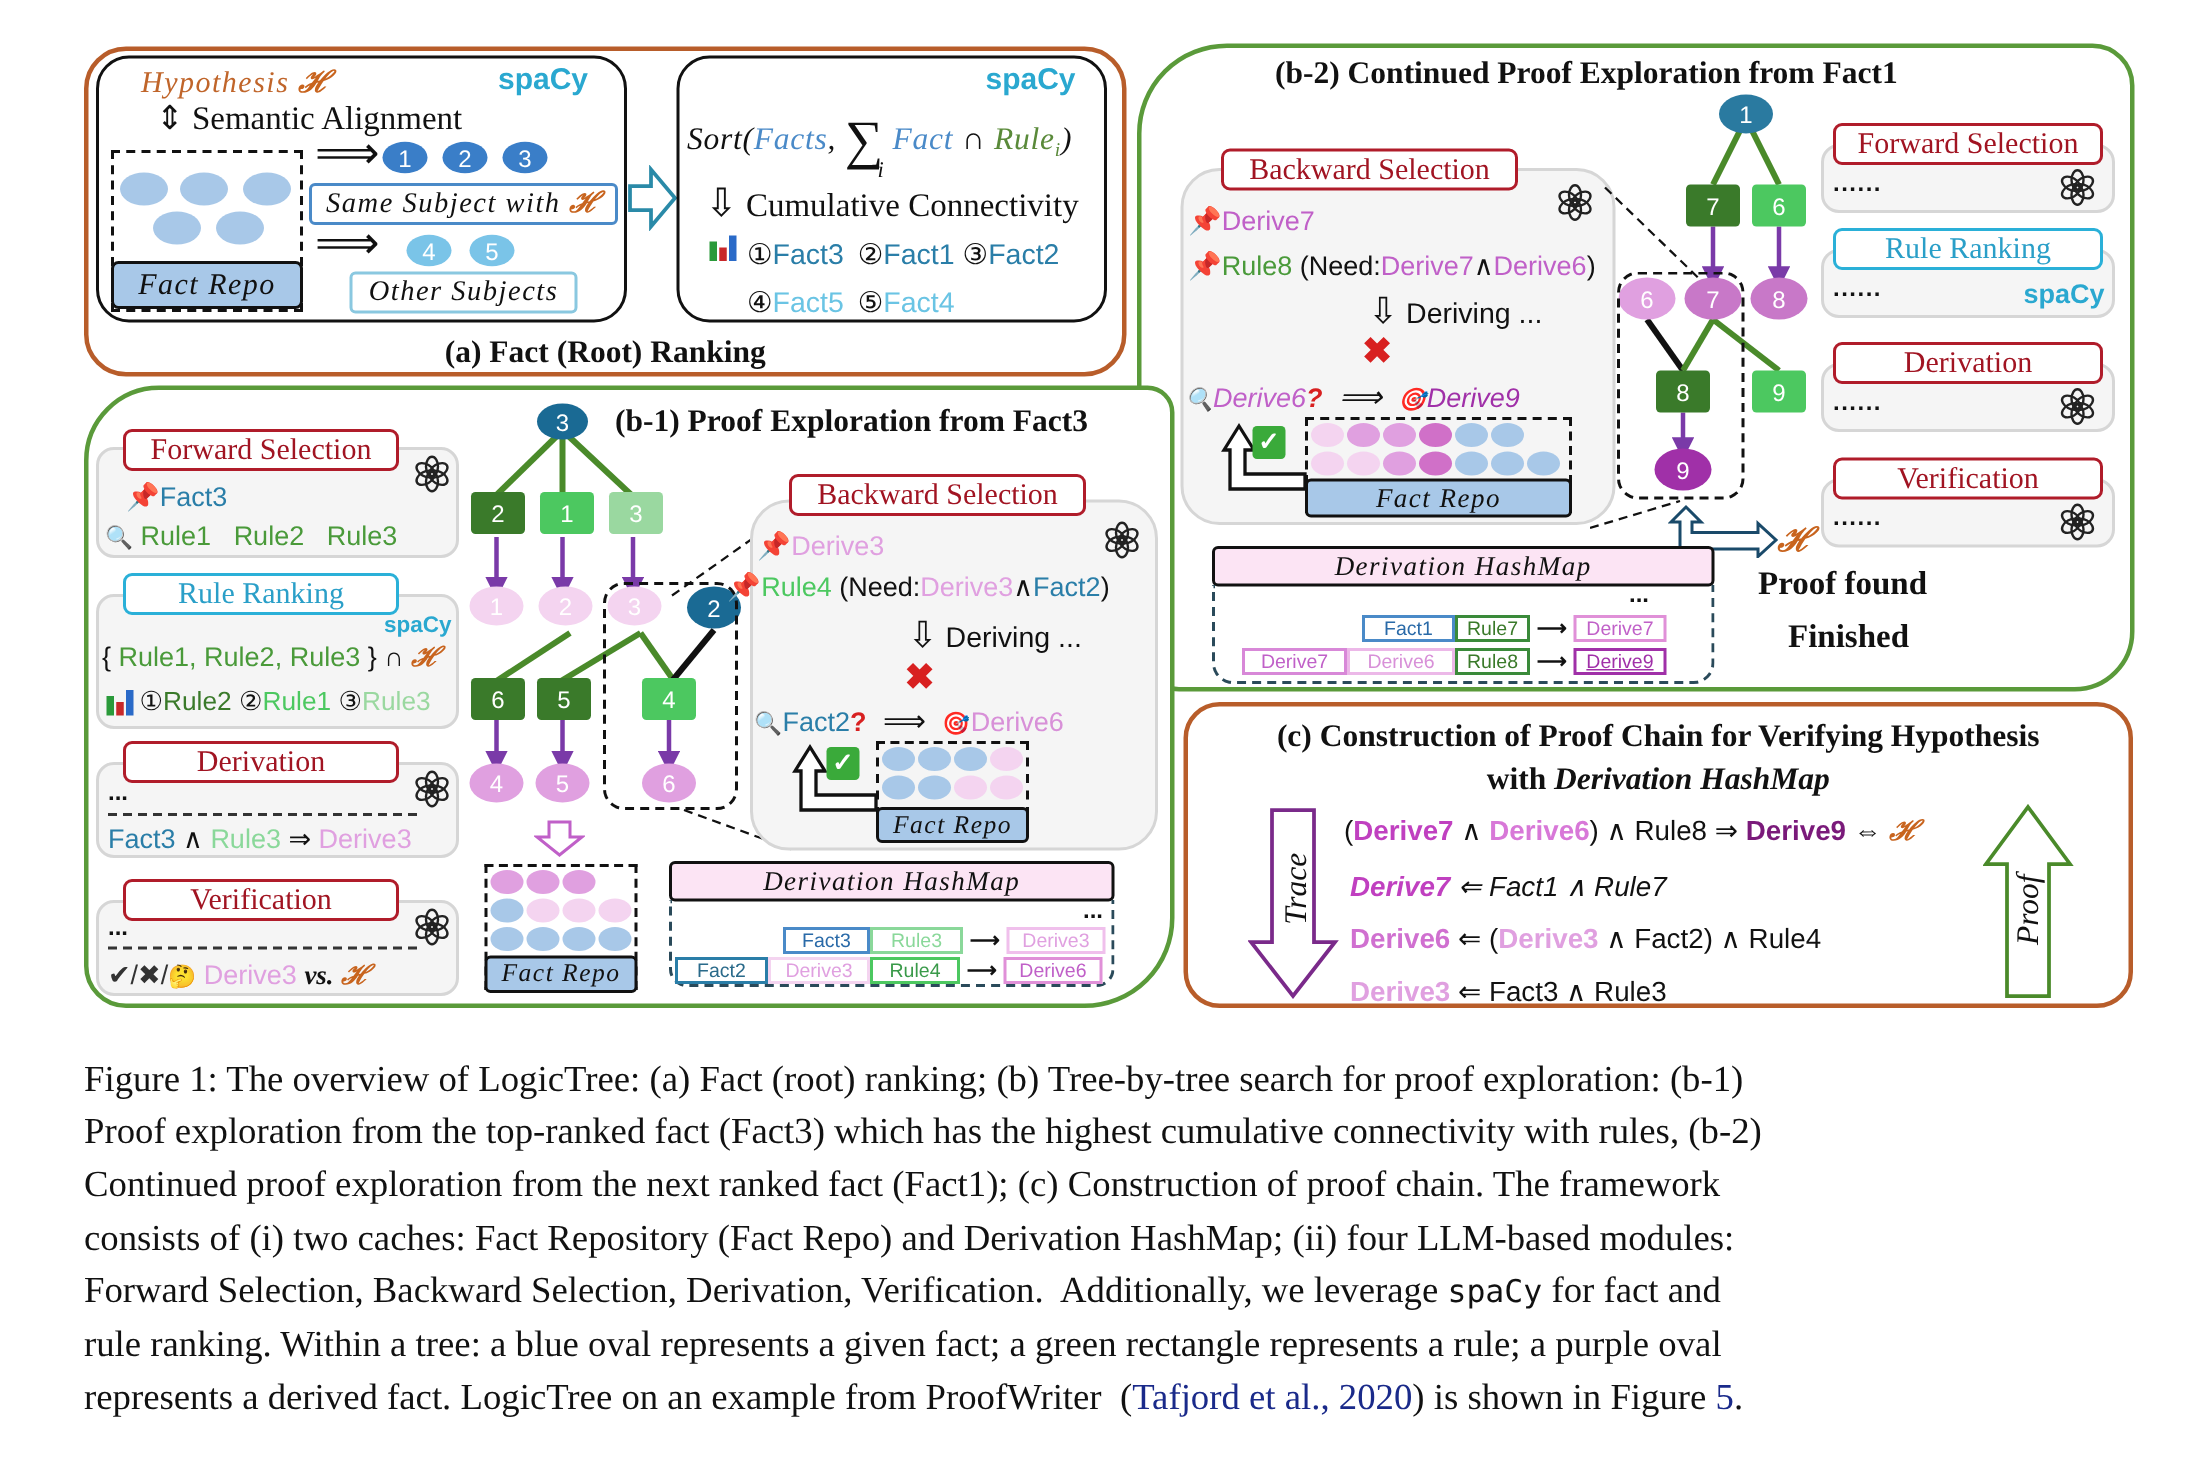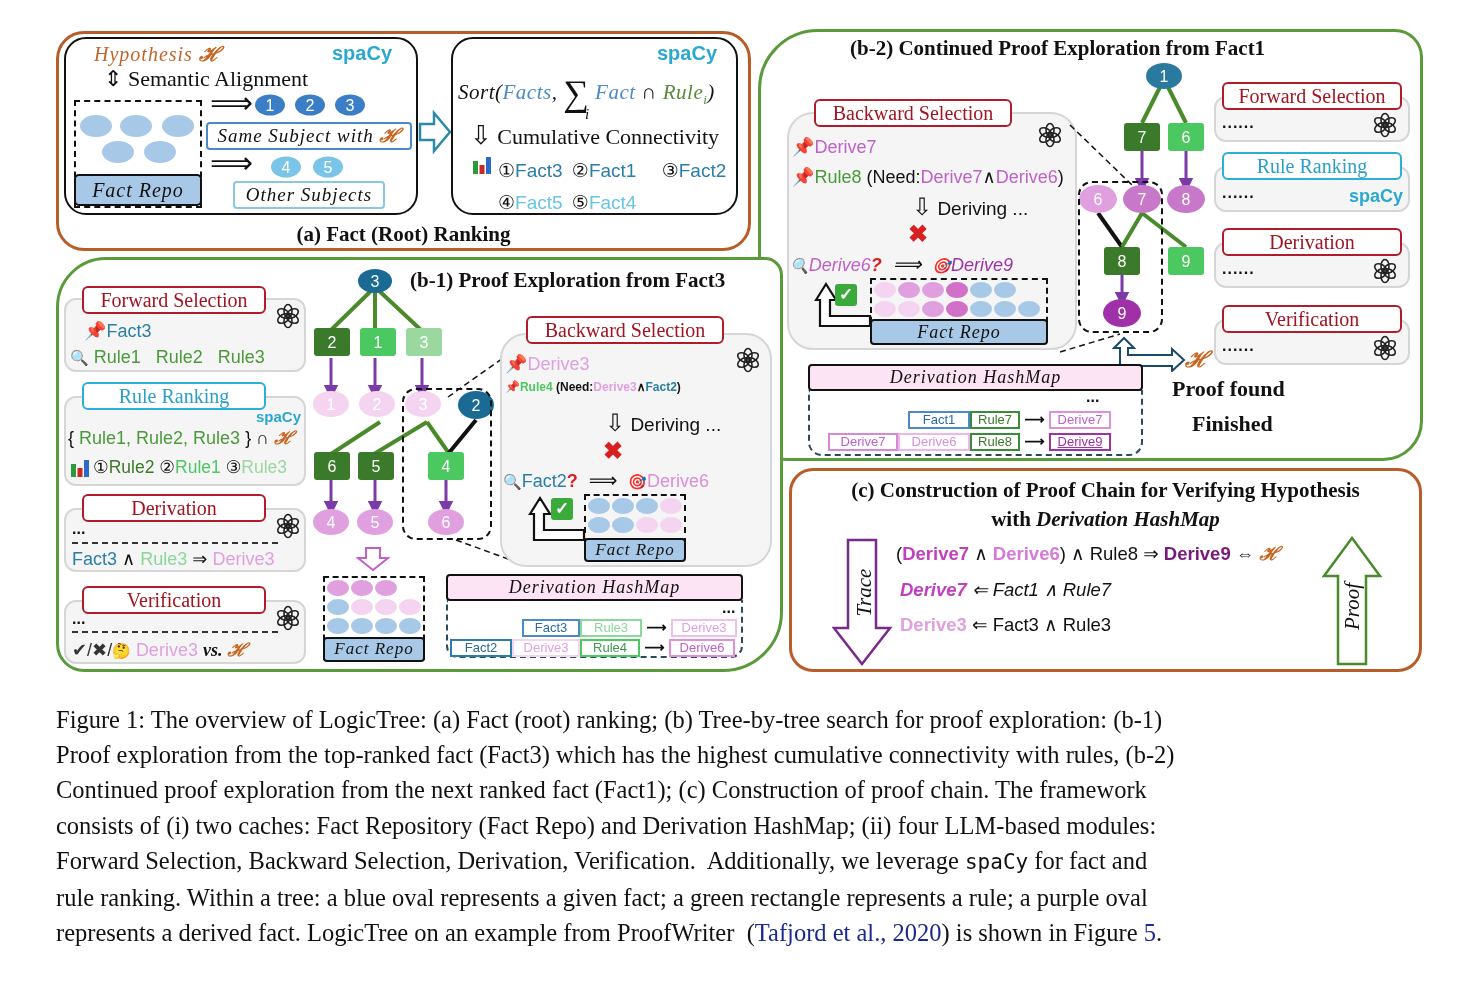--- a/index.html
+++ b/index.html
@@ -121,21 +121,21 @@
   <span>Cumulative Connectivity</span>
 </div>
 <svg class="abs" style="left:472px; top:155px;" width="20" height="20">
   <rect x="1" y="6" width="5" height="13" fill="#2a9a3a"></rect>
   <rect x="7.5" y="10" width="5" height="9" fill="#c8282a"></rect>
   <rect x="14" y="2" width="5" height="17" fill="#2a6ac8"></rect>
 </svg>
 <div class="abs" style="left:498px; top:155px; font-size:19px; line-height:32px; width:240px;">
   <span style="color:#2a7ea8;"><span style="color:#111">①</span><span>Fact3</span></span>
   <span style="color:#2a7ea8; margin-left:4px;"><span style="color:#111">②</span><span>Fact1</span></span>
-  <span style="color:#2a7ea8; margin-left:20px;"><span style="color:#111">③</span><span>Fact2</span></span>
+  <span style="color:#2a7ea8; margin-left:0;"><span style="color:#111">③</span><span>Fact2</span></span>
   <br>
   <span style="color:#6ac4e4;"><span style="color:#111">④</span><span>Fact5</span></span>
   <span style="color:#6ac4e4; margin-left:4px;"><span style="color:#111">⑤</span><span>Fact4</span></span>
 </div>
 <div class="abs serif bold" style="left:56px; top:222px; width:695px; text-align:center; font-size:21px;">(a) Fact (Root) Ranking</div>
 
 <div class="panel panel-green" style="left:758px; top:29px; width:665px; height:432px; border-radius:60px 28px 40px 28px;"></div>
 <div class="abs serif bold" style="left:850px; top:36px; font-size:21px; white-space:nowrap;">(b-2) Continued Proof Exploration from Fact1</div>
 
 <div class="module" style="left:787px; top:112px; width:290px; height:238px; border-radius:26px;"></div>
@@ -382,21 +382,21 @@
 </svg>
 
 <div class="module" style="left:500px; top:333px; width:272px; height:234px; border-radius:26px;"></div>
 <div class="mod-label" style="left:526px; top:316px; width:198px; height:28px;">Backward Selection</div>
 <svg class="gpt" style="left:735px; top:347px;">
     <use href="#gpt-glyph"></use>
   </svg>
 <div class="abs" style="left:505px; top:353px; font-size:18px;">
   <span>📌</span><span class="c-der-l">Derive3</span>
 </div>
-<div class="abs" style="left:505px; top:380px; font-size:12px; white-space:nowrap;font-weight:bold;">
+<div class="abs" style="left:485px; top:380px; font-size:18px; white-space:nowrap;">
   <span>📌</span><span style="color:#4cc860;">Rule4</span>
   <span>(Need:</span><span class="c-der-l">Derive3</span><span>∧</span><span class="c-fact">Fact2</span><span>)</span>
 </div>
 <div class="abs" style="left:605px; top:409px; font-size:19px; white-space:nowrap;">
   <span style="font-size:24px;">⇩</span>
   <span>Deriving ...</span>
 </div>
 <div class="abs" style="left:603px; top:437px; font-size:24px; color:#d82020; font-weight:bold;">✖</div>
 <div class="abs" style="left:503px; top:468px; font-size:18px; white-space:nowrap;">
   <span style="font-size:15px;">🔍</span><span class="c-fact">Fact2</span><span style="color:#d82020; font-weight:bold;">?</span>
@@ -472,20 +472,23 @@
 </svg>
 <div class="abs serif it" style="left:1327px; top:594px; font-size:21px; transform:rotate(-90deg); transform-origin:center; width:50px; text-align:center;">Proof</div>
 <div class="abs" style="left:896px; top:536px; font-size:18.5px; line-height:35px; white-space:nowrap;">
   <div>
     <span>(</span><span class="bold" style="color:#c040c0;">Derive7</span><span style="white-space:pre;"> ∧ </span><span class="bold" style="color:#d878d8;">Derive6</span><span style="white-space:pre;">) ∧ Rule8 ⇒ </span><span class="bold" style="color:#7a1a7a;">Derive9</span><span style="white-space:pre;"> ⇔ </span><span class="c-h">ℋ</span>
   </div>
   <div style="margin-left:4px;font-style:italic;">
     <span class="bold" style="color:#c040c0;">Derive7</span><span style="white-space:pre;"> ⇐ Fact1 ∧ Rule7</span>
   </div>
   <div style="margin-left:4px;">
+    <span class="bold" style="color:#d070d0;">Derive6</span><span style="white-space:pre;"> ⇐ (</span><span class="bold" style="color:#e0a0e0;">Derive3</span><span style="white-space:pre;"> ∧ Fact2) ∧ Rule4</span>
+  </div>
+  <div style="margin-left:4px;">
     <span class="bold" style="color:#e0a0e0;">Derive3</span><span style="white-space:pre;"> ⇐ Fact3 ∧ Rule3</span>
   </div>
 </div>
 
 <div class="caption">
   <span class="line">Figure 1: The overview of LogicTree: (a) Fact (root) ranking; (b) Tree-by-tree search for proof exploration: (b-1)</span>
   <span class="line">Proof exploration from the top-ranked fact (Fact3) which has the highest cumulative connectivity with rules, (b-2)</span>
   <span class="line">Continued proof exploration from the next ranked fact (Fact1); (c) Construction of proof chain. The framework</span>
   <span class="line">consists of (i) two caches: Fact Repository (Fact Repo) and Derivation HashMap; (ii) four LLM-based modules:</span>
   <span class="line"><span style="white-space:pre;">Forward Selection, Backward Selection, Derivation, Verification.  Additionally, we leverage </span><span class="mono">spaCy</span><span style="white-space:pre;"> for fact and</span></span>

